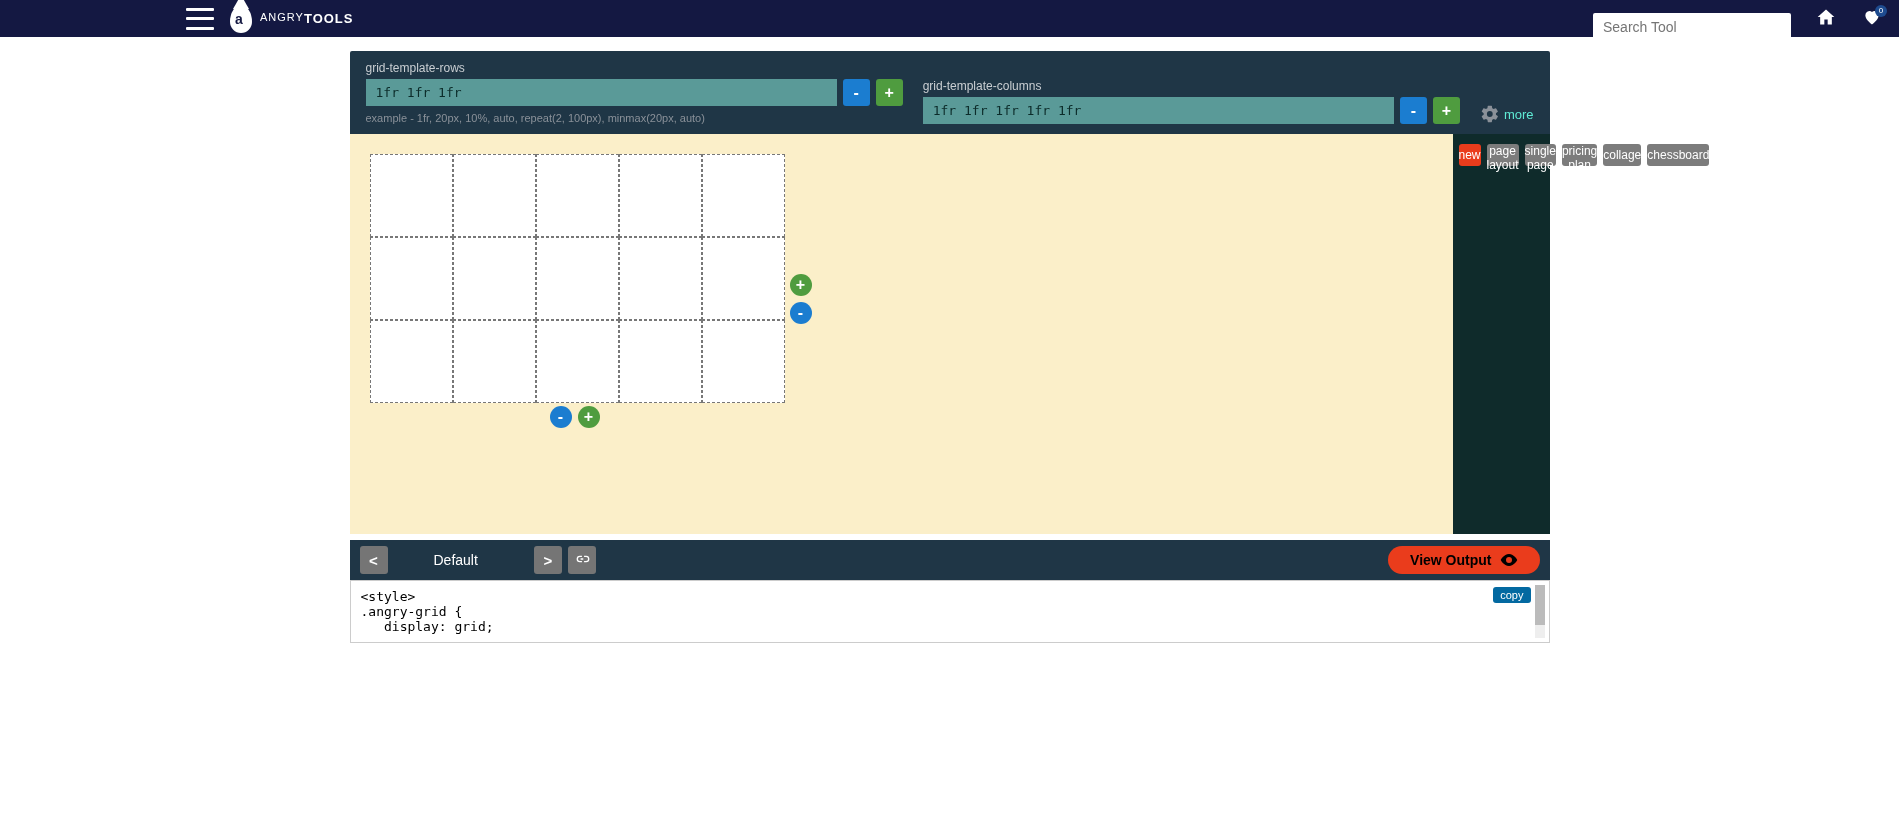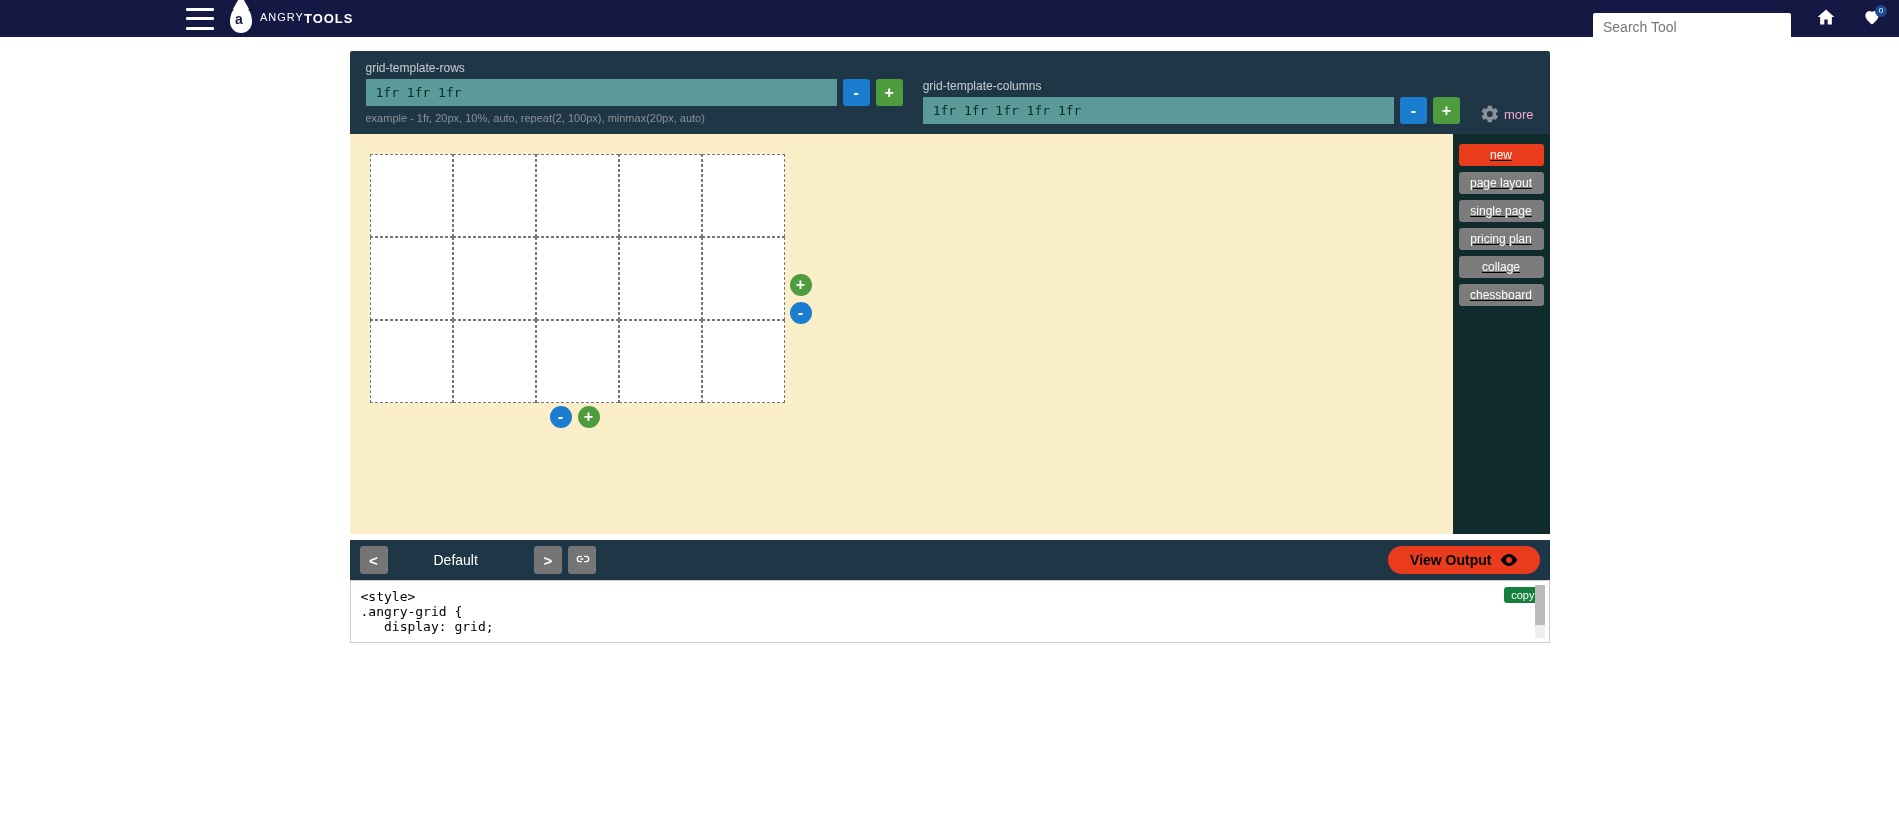--- a/index.html
+++ b/index.html
@@ -93,21 +93,21 @@
   .btn-sm {
     width: 27px; height: 27px;
     border: none; border-radius: 3px;
     color: #fff; font-size: 16px; font-weight: bold;
     cursor: pointer;
     display: flex; align-items: center; justify-content: center;
   }
   .btn-blue { background: #1b7dd0; }
   .btn-green { background: #4f9c3f; }
   .example { font-size: 11px; color: #8a9199; margin-top: 6px; }
-  .more-wrap { display: flex; align-items: center; gap: 4px; color: #f9a8d4; font-size: 13px; cursor: pointer; padding-top: 18px; }
+  .more-wrap { display: flex; align-items: center; gap: 4px; color: #5eead4; font-size: 13px; cursor: pointer; padding-top: 18px; }
   .more-wrap svg { width: 20px; height: 20px; fill: #8a9199; }
   
   
   .preview-wrap {
     display: flex;
     background: #fbefc9;
     min-height: 400px;
     position: relative;
   }
   .preview-main { flex: 1; padding: 20px; position: relative; }
@@ -129,21 +129,21 @@
     color: #fff; font-size: 16px; font-weight: bold;
     cursor: pointer;
     display: flex; align-items: center; justify-content: center;
     line-height: 1;
   }
   
   .preset-panel {
     width: 97px;
     background: #0f2b2b;
     padding: 10px 6px;
-    display: flex; flex-direction: column; gap: 6px; text-decoration: underline;
+    display: flex; flex-direction: row; gap: 6px;
   }
   .preset-btn {
     height: 22px;
     border: none; border-radius: 3px;
     font-size: 12px;
     cursor: pointer;
     color: #fff;
   }
   .preset-btn.red { background: #ea3c1c; }
   .preset-btn.gray { background: #7c7c7c; }
@@ -179,22 +179,22 @@
   
   .code-area {
     background: #fff;
     border: 1px solid #ccc;
     padding: 8px 10px;
     position: relative;
     min-height: 50px;
   }
   .code-area pre { font-family: monospace; font-size: 13px; white-space: pre; }
   .copy-btn {
-    position: absolute; top: 6px; right: 7px;
-    background: #15803d; border: none; border-radius: 3px;
+    position: absolute; top: 6px; right: 18px;
+    background: #0369a1; border: none; border-radius: 3px;
     color: #fff; font-size: 11px; padding: 2px 7px;
     cursor: pointer;
   }
   .scrollbar {
     position: absolute; top: 4px; right: 4px; bottom: 4px;
     width: 10px; background: #eee;
   }
   .scrollbar .thumb {
     background: #bbb; height: 40px; width: 100%;
   }

